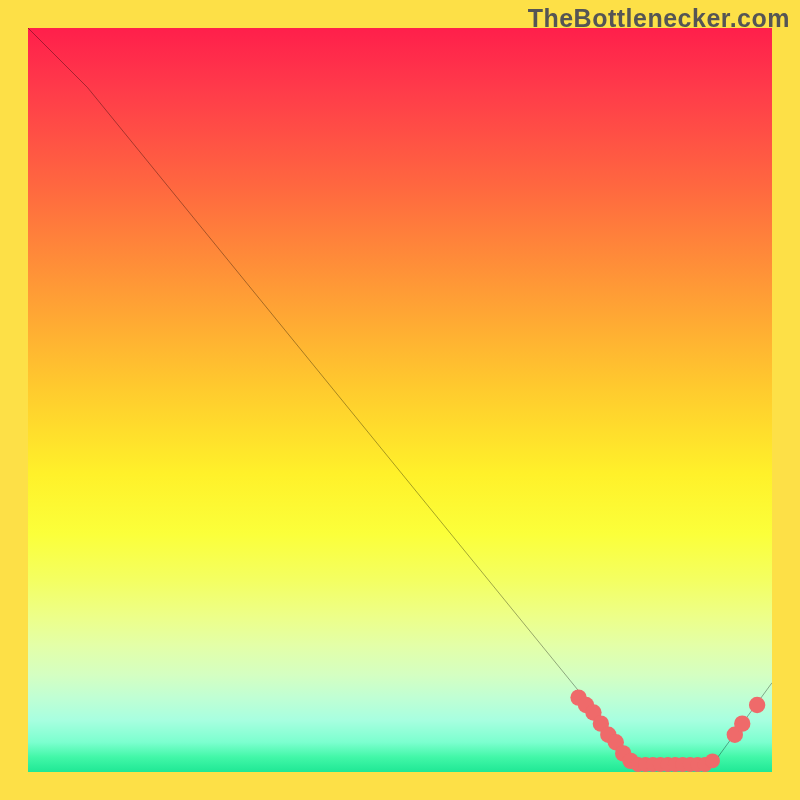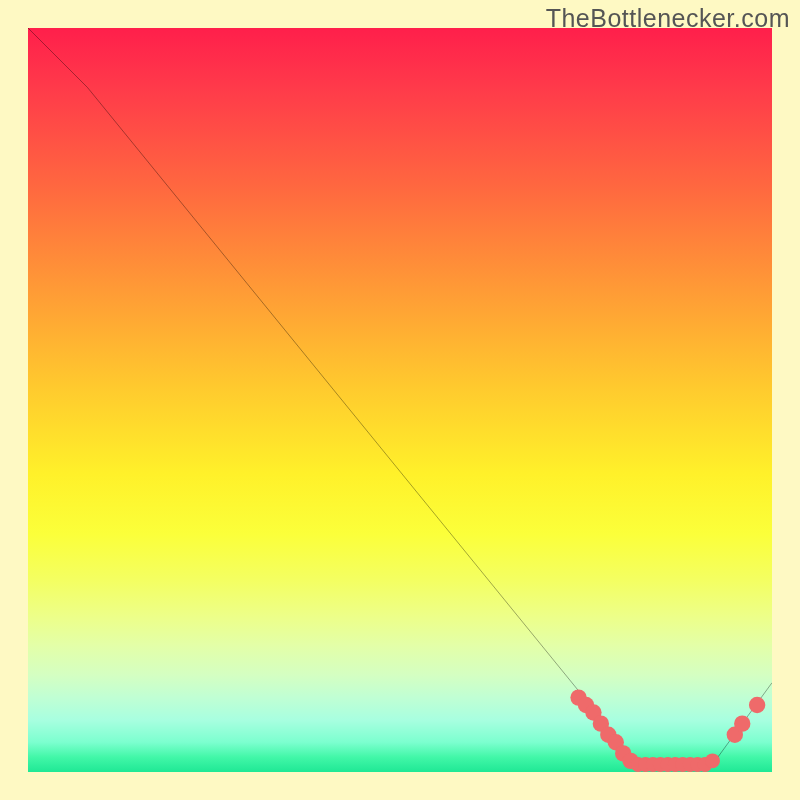--- a/index.html
+++ b/index.html
@@ -8,21 +8,22 @@
     width: 800px;
     height: 800px;
     background: #000;
     font-family: Arial, Helvetica, sans-serif;
     overflow: hidden;
   }
   .frame {
     position: relative;
     width: 800px;
     height: 800px;
-    background: #fef9c3;
+    background: #fde047;
+    font-weight: bold;
   }
   .watermark {
     position: absolute;
     top: 4px;
     right: 10px;
     color: #555;
     font-size: 25px;
     letter-spacing: 0.5px;
     user-select: none;
   }

